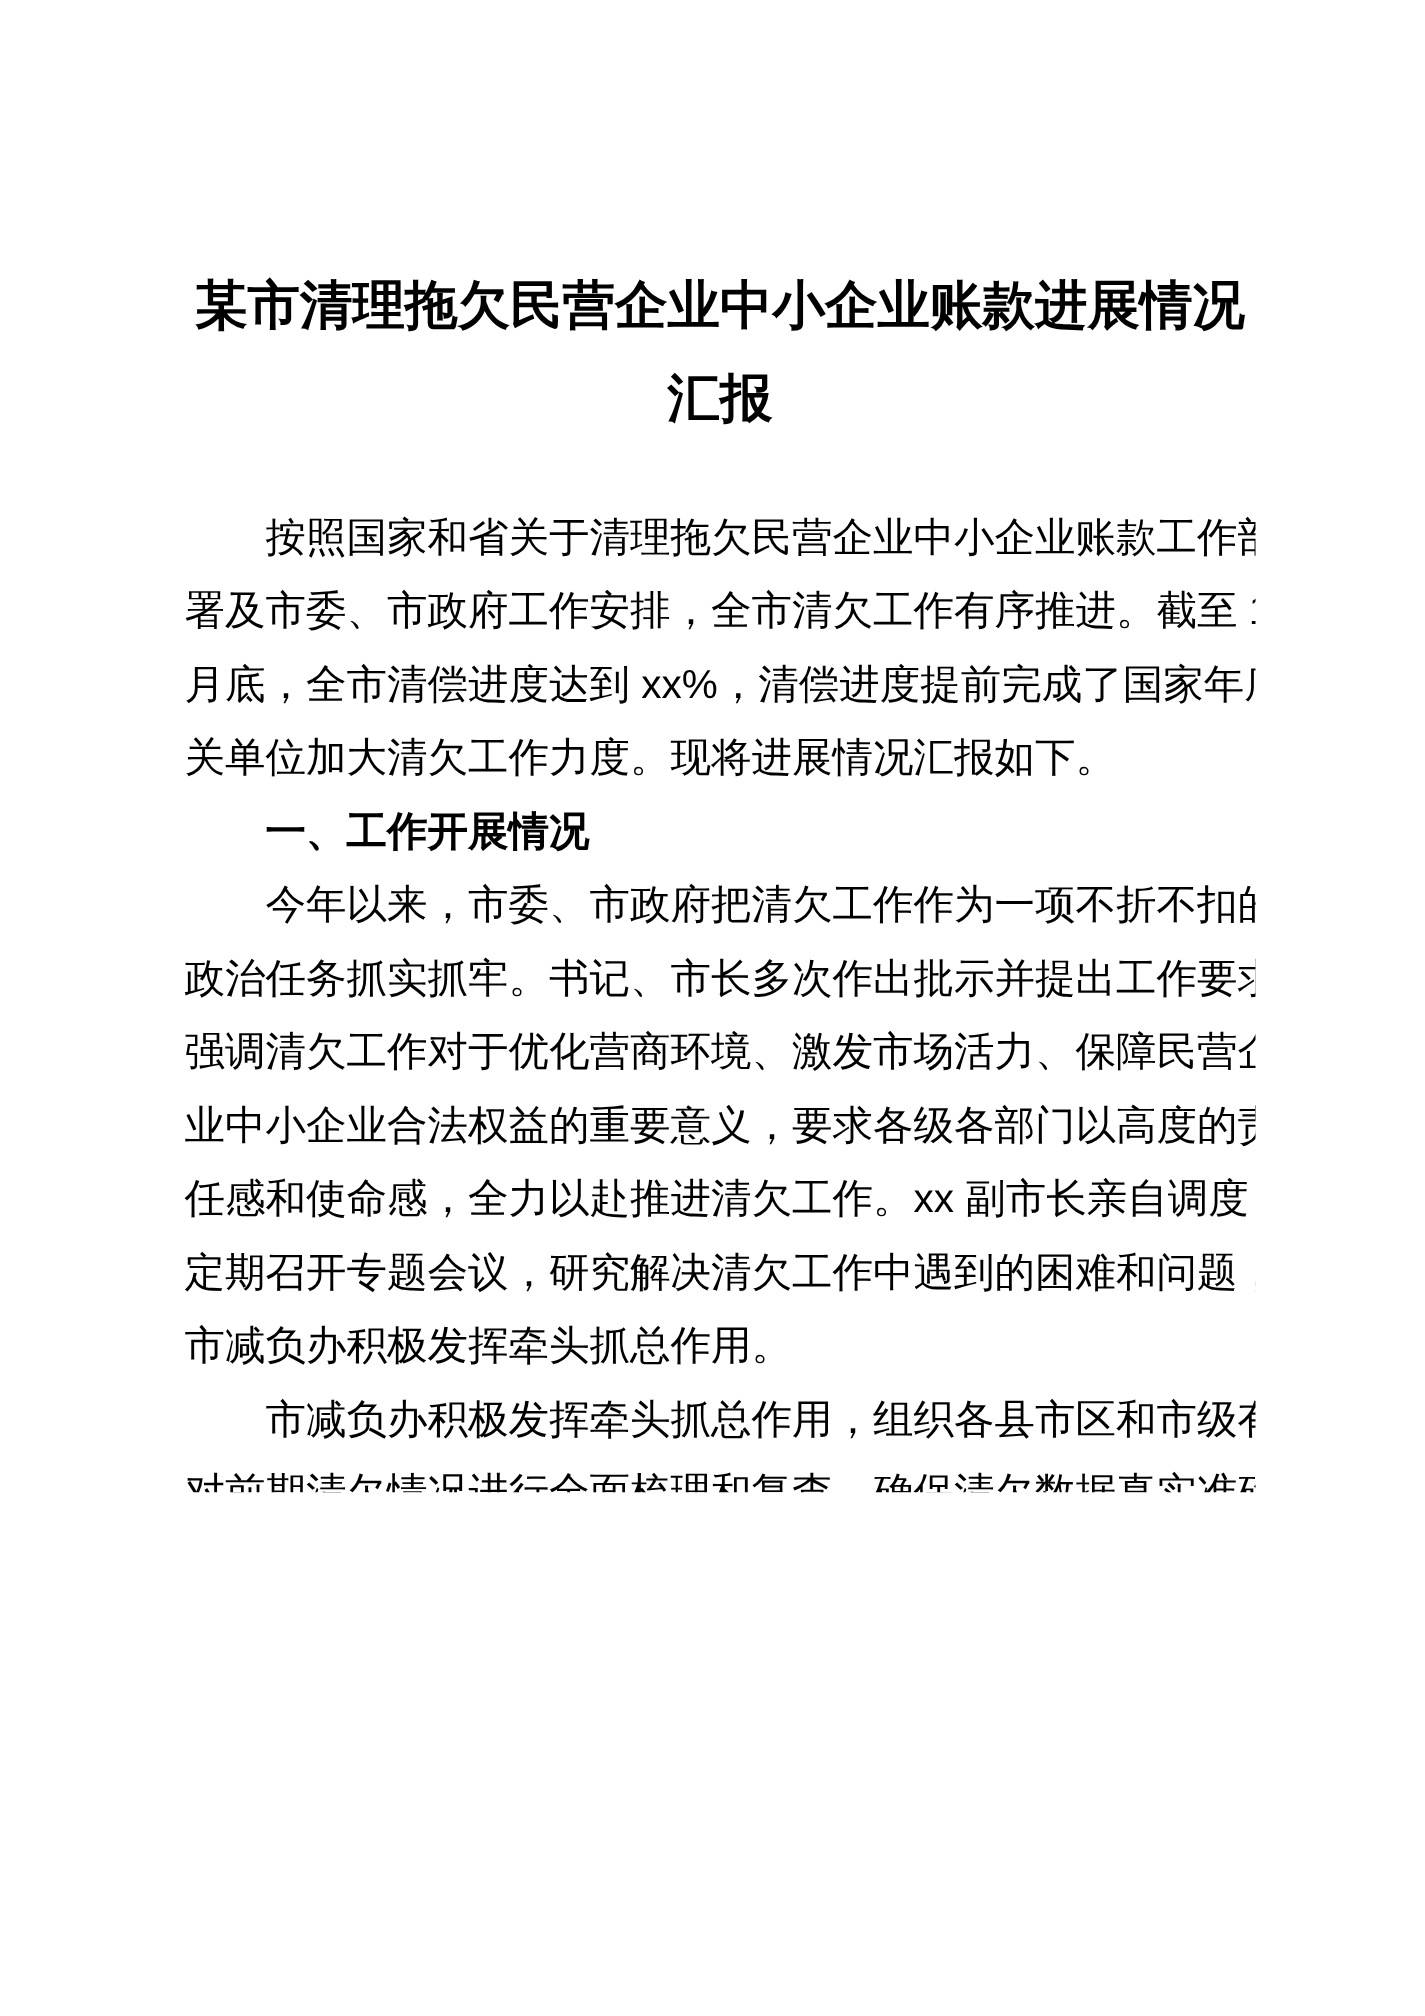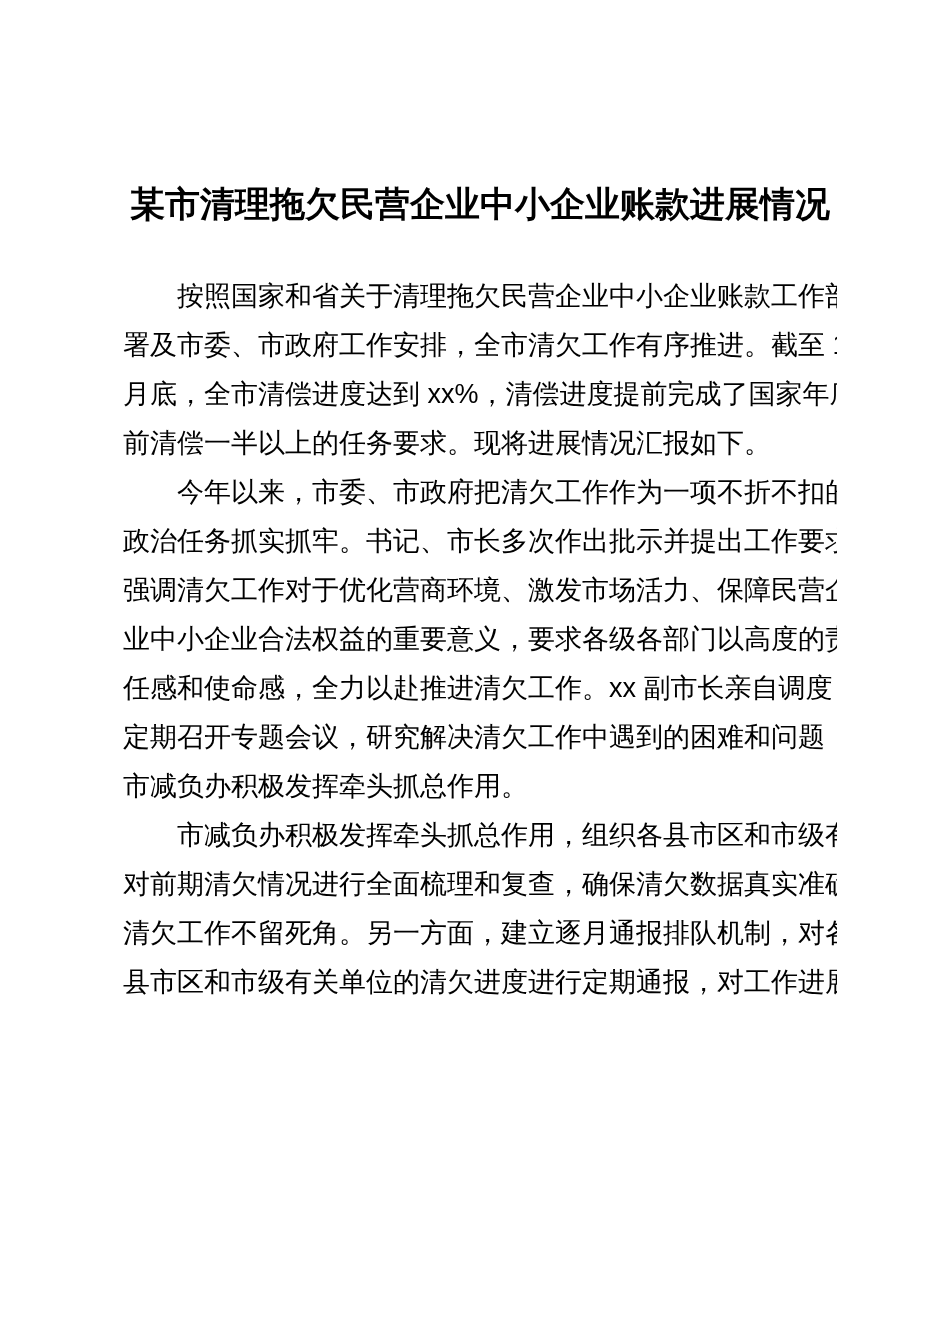--- a/index.html
+++ b/index.html
@@ -53,26 +53,28 @@
       text-align-last: left;
     }
   </style>
 </head>
 <body>
 
 <div class="page">
   <div class="doc">
     <h1 class="title">
       <div class="title-line">某市清理拖欠民营企业中小企业账款进展情况</div>
+      <div class="title-line">汇报</div>
     </h1>
     <div class="paragraphs" id="paragraphs">
         <div class="line first">按照国家和省关于清理拖欠民营企业中小企业账款工作部</div>
         <div class="line">署及市委、市政府工作安排，全市清欠工作有序推进。截至 10</div>
         <div class="line">月底，全市清偿进度达到 xx%，清偿进度提前完成了国家年底</div>
-        <div class="line paraend">前清偿一半以上的任务要求。现将进展情况汇报如下。</div>
+        <div class="line paraend">关单位加大清欠工作力度。现将进展情况汇报如下。</div>
+        <div class="line first paraend heading">一、工作开展情况</div>
         <div class="line first">今年以来，市委、市政府把清欠工作作为一项不折不扣的</div>
         <div class="line">政治任务抓实抓牢。书记、市长多次作出批示并提出工作要求，</div>
         <div class="line">强调清欠工作对于优化营商环境、激发市场活力、保障民营企</div>
         <div class="line">业中小企业合法权益的重要意义，要求各级各部门以高度的责</div>
         <div class="line">任感和使命感，全力以赴推进清欠工作。xx 副市长亲自调度，</div>
         <div class="line">定期召开专题会议，研究解决清欠工作中遇到的困难和问题，</div>
         <div class="line paraend">市减负办积极发挥牵头抓总作用。</div>
         <div class="line first">市减负办积极发挥牵头抓总作用，组织各县市区和市级有</div>
         <div class="line">对前期清欠情况进行全面梳理和复查，确保清欠数据真实准确、</div>
         <div class="line">清欠工作不留死角。另一方面，建立逐月通报排队机制，对各</div>

